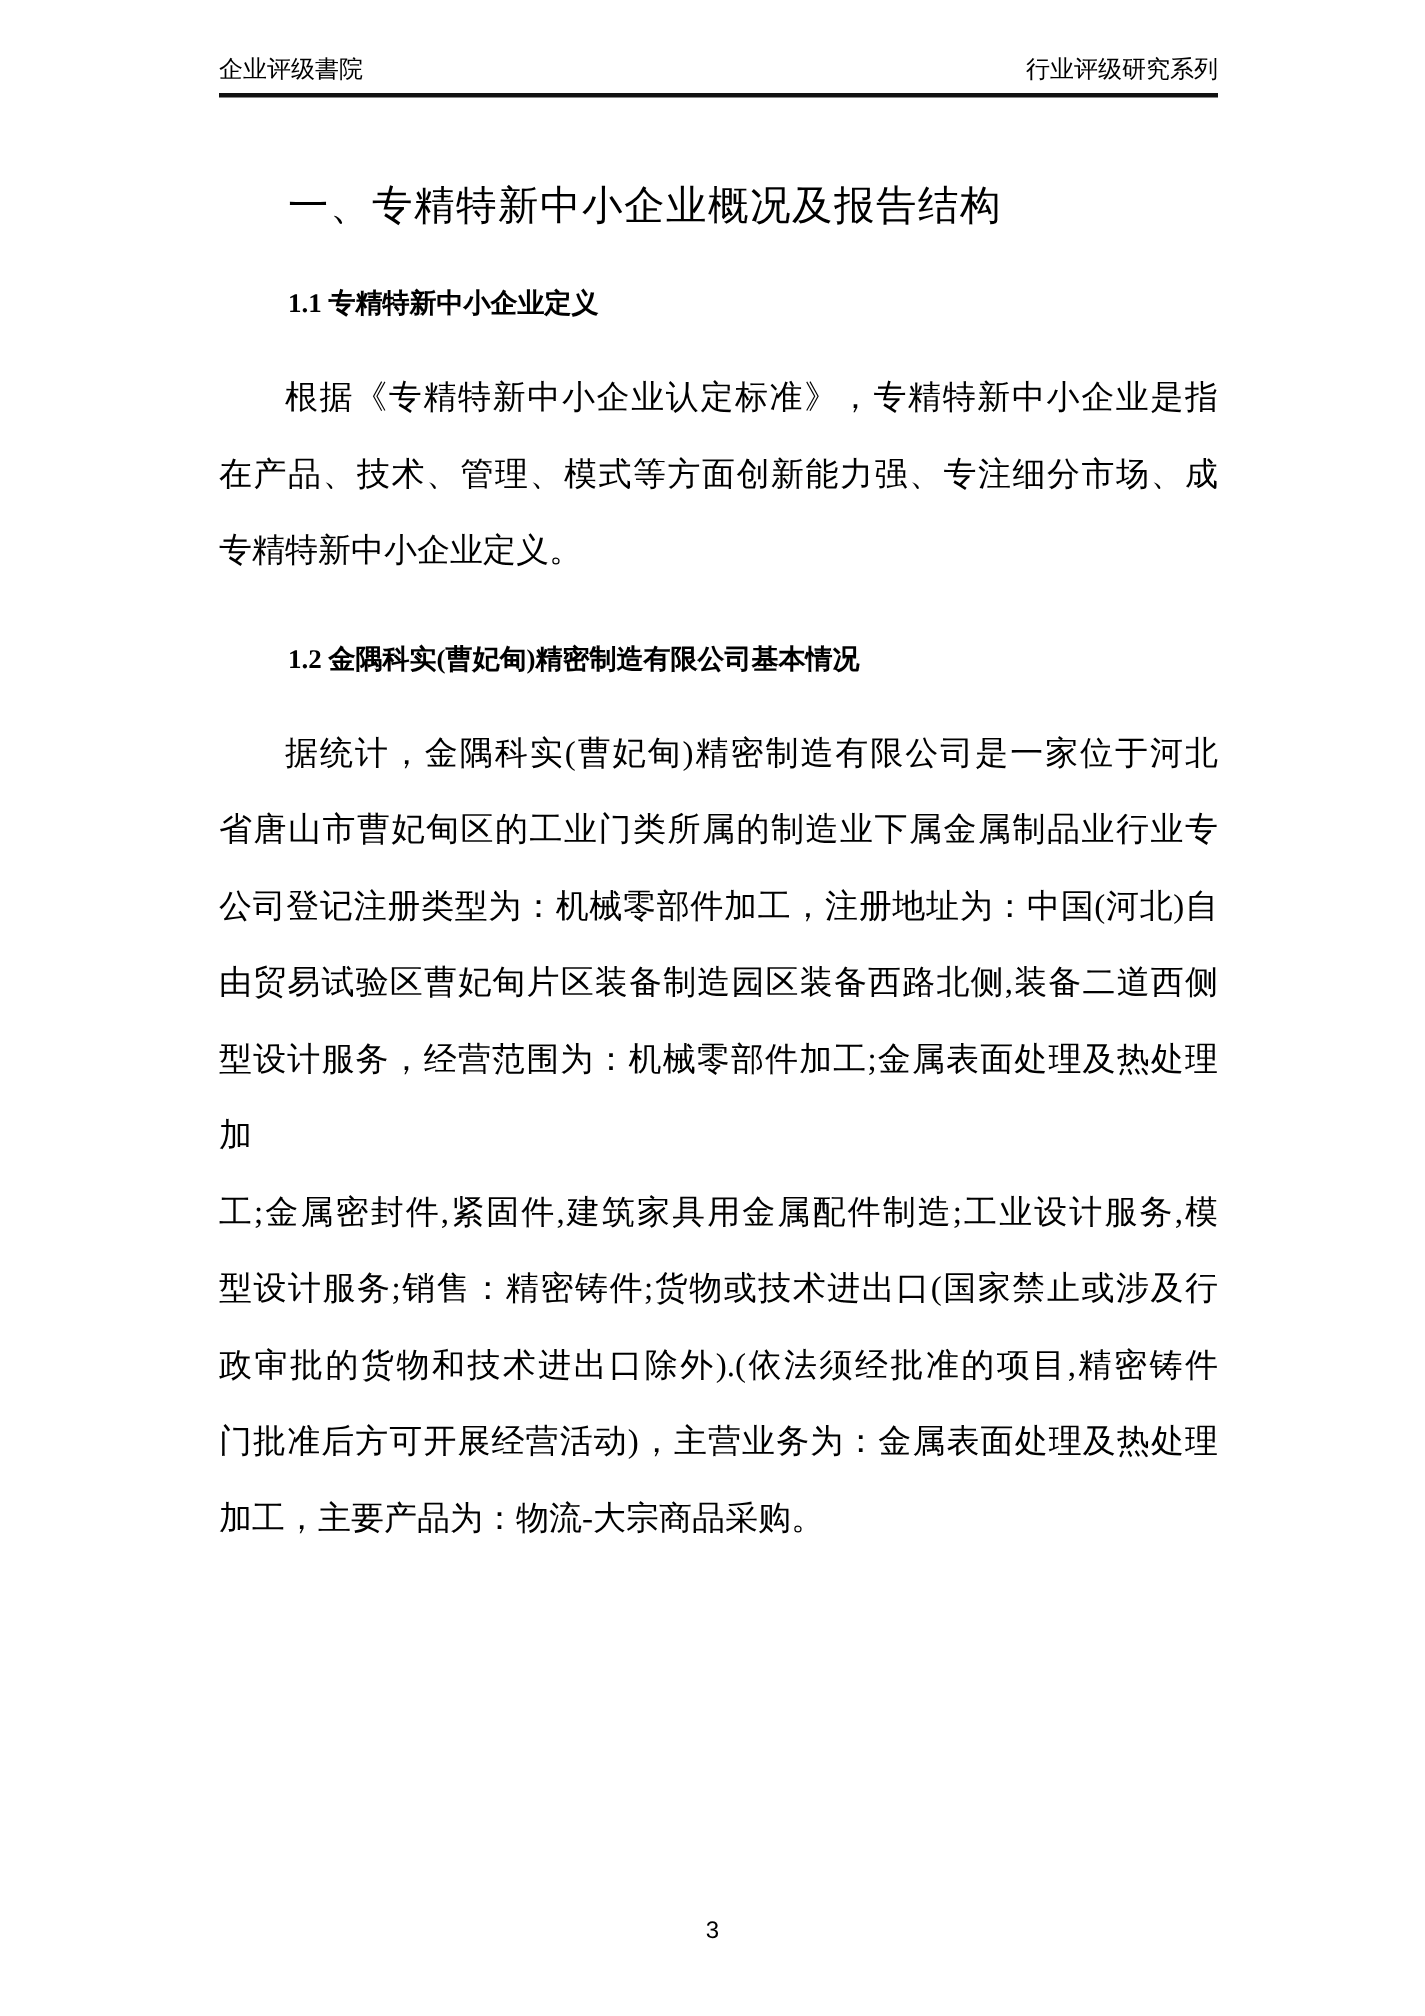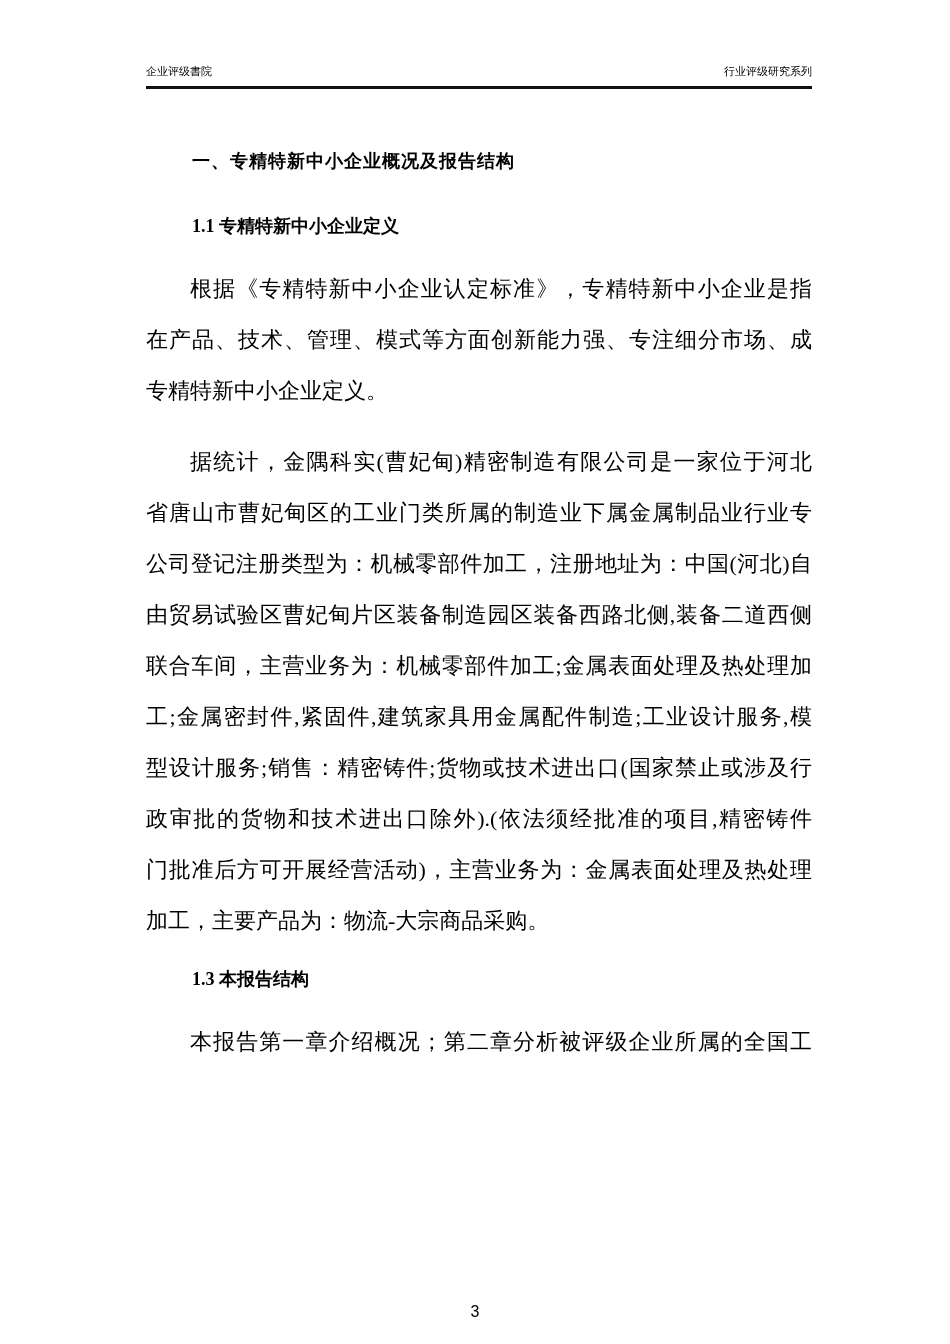--- a/index.html
+++ b/index.html
@@ -12,40 +12,40 @@
     position: relative;
     overflow: hidden;
   }
   .page {
     position: relative;
     width: 950px;
     height: 1344px;
     background: #ffffff;
   }
   .page-header {
-    margin: 62px 138px 0 146px;
+    margin: 38px 138px 0 146px;
     display: flex;
     justify-content: space-between;
     align-items: flex-end;
     font-family: "Liberation Sans", "DejaVu Sans", sans-serif;
-    font-size: 11px;
+    font-size: 16px;
     line-height: 18px;
     padding-bottom: 6px;
     border-bottom: 3px solid #111111;
   }
   .content {
     margin: 0 138px 0 146px;
     width: 666px;
   }
   .doc-title {
     margin: 54px 0 4px 0;
     padding-left: 46px;
-    font-size: 18px;
+    font-size: 27px;
     line-height: 36px;
-    font-weight: bold;
+    font-weight: normal;
     letter-spacing: 1px;
   }
   .sec-heading {
     margin: 30px 0 0 0;
     padding-left: 46px;
     font-size: 18px;
     line-height: 34px;
     font-weight: bold;
   }
   .sec-heading.tight { margin-top: 16px; }
@@ -87,40 +87,35 @@
     <section>
       <h2 class="sec-heading">1.1 专精特新中小企业定义</h2>
       <div class="para">
         <div class="line first">根据《专精特新中小企业认定标准》，专精特新中小企业是指</div>
         <div class="line">在产品、技术、管理、模式等方面创新能力强、专注细分市场、成</div>
         <div class="line last">专精特新中小企业定义。</div>
       </div>
     </section>
 
     <section>
+      <h2 class="sec-heading">1.2 金隅科实(曹妃甸)精密制造有限公司基本情况</h2>
       <div class="para">
         <div class="line first">据统计，金隅科实(曹妃甸)精密制造有限公司是一家位于河北</div>
         <div class="line">省唐山市曹妃甸区的工业门类所属的制造业下属金属制品业行业专</div>
         <div class="line">公司登记注册类型为：机械零部件加工，注册地址为：中国(河北)自</div>
         <div class="line">由贸易试验区曹妃甸片区装备制造园区装备西路北侧,装备二道西侧</div>
-        <div class="line">联合车间，主营业务为：机械零部件加工;金属表面处理及热处理加</div>
+        <div class="line">型设计服务，经营范围为：机械零部件加工;金属表面处理及热处理加</div>
         <div class="line">工;金属密封件,紧固件,建筑家具用金属配件制造;工业设计服务,模</div>
         <div class="line">型设计服务;销售：精密铸件;货物或技术进出口(国家禁止或涉及行</div>
         <div class="line">政审批的货物和技术进出口除外).(依法须经批准的项目,精密铸件</div>
         <div class="line">门批准后方可开展经营活动)，主营业务为：金属表面处理及热处理</div>
         <div class="line last">加工，主要产品为：物流-大宗商品采购。</div>
       </div>
     </section>
 
-    <section>
-      <h2 class="sec-heading tight">1.3 本报告结构</h2>
-      <div class="para">
-        <div class="line first">本报告第一章介绍概况；第二章分析被评级企业所属的全国工</div>
-      </div>
-    </section>
 
   </main>
 
   <footer class="page-footer">
     <span>3</span>
   </footer>
 
 </div>
 
 </body></html>

